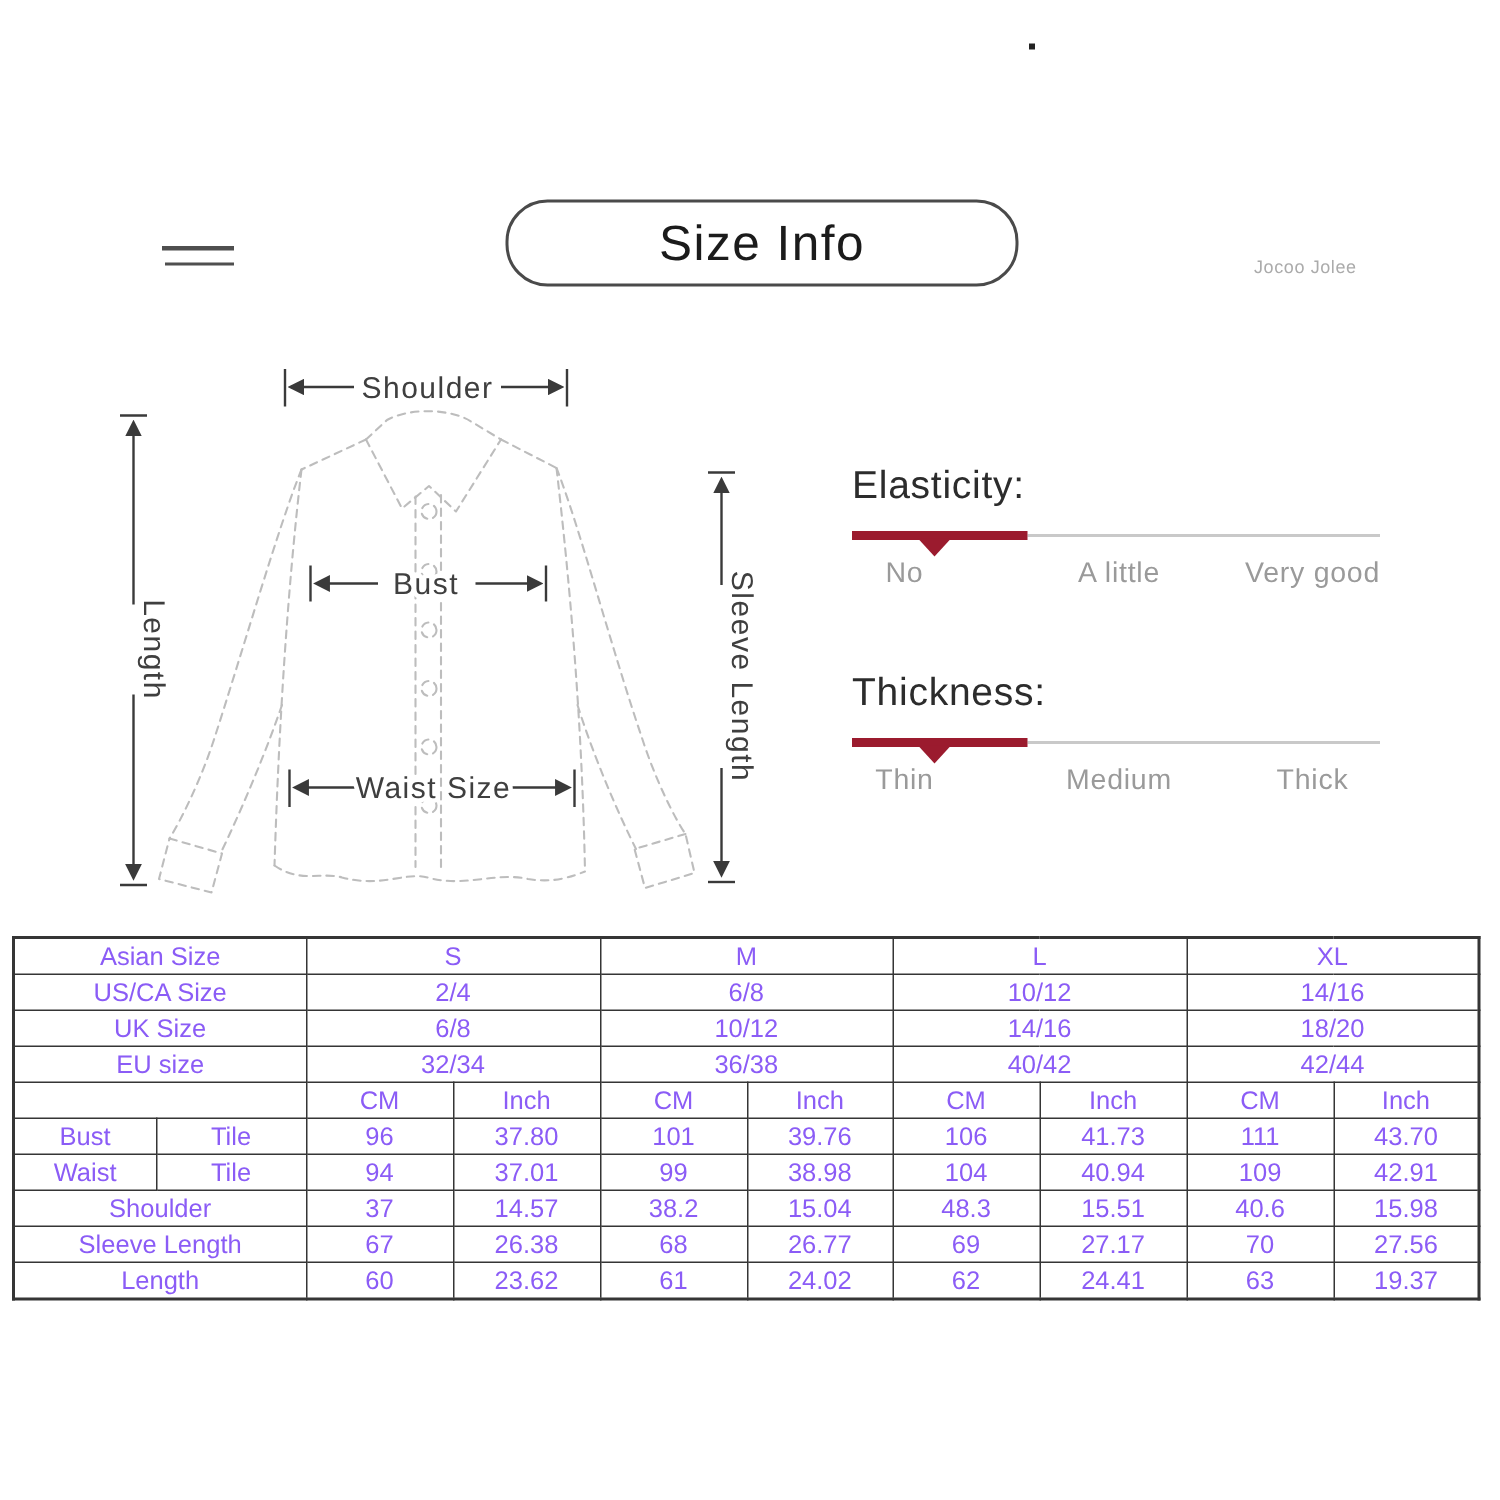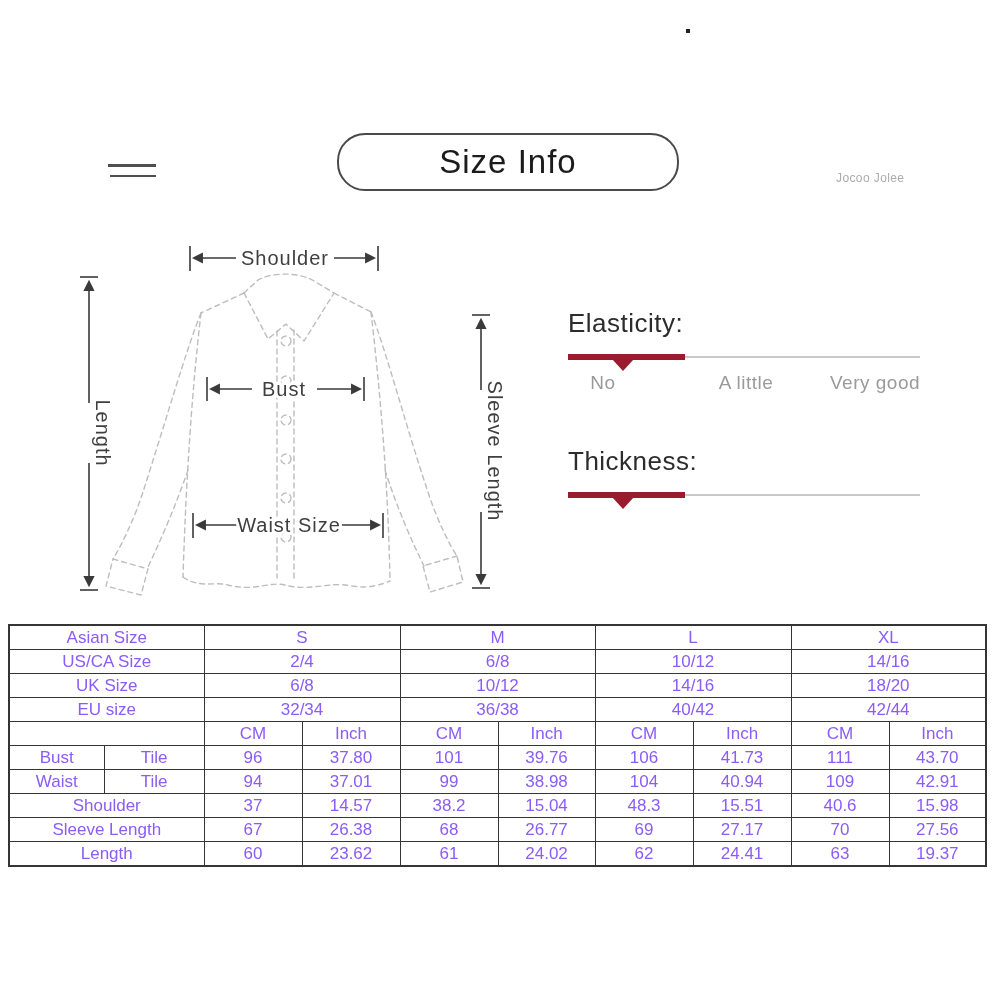--- a/index.html
+++ b/index.html
@@ -171,20 +171,25 @@
     </div>
   </div>
 
   <div class="scale" id="thickness">
     <div class="scale-title">Thickness:</div>
     <div class="track">
       <div class="track-line"></div>
       <div class="track-fill"></div>
       <div class="track-marker"></div>
     </div>
+    <div class="scale-labels">
+      <span class="opt-0">Thin</span>
+      <span class="opt-1">Medium</span>
+      <span class="opt-2">Thick</span>
+    </div>
   </div>
 
   <table class="size-table">
     <colgroup>
       <col style="width:95px">
         <col style="width:100px">
       <col style="width:98px">
         <col style="width:98px">
       <col style="width:98px">
         <col style="width:97px">

